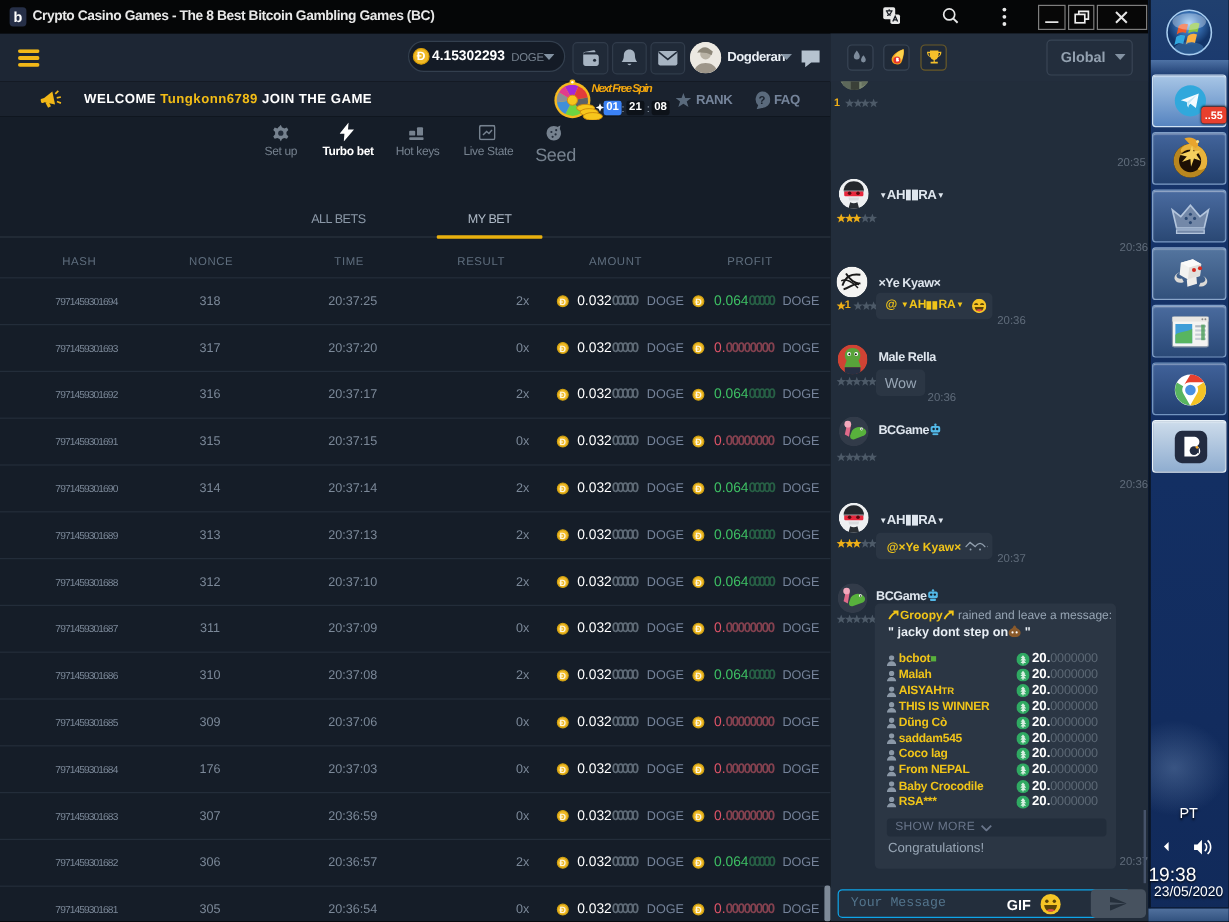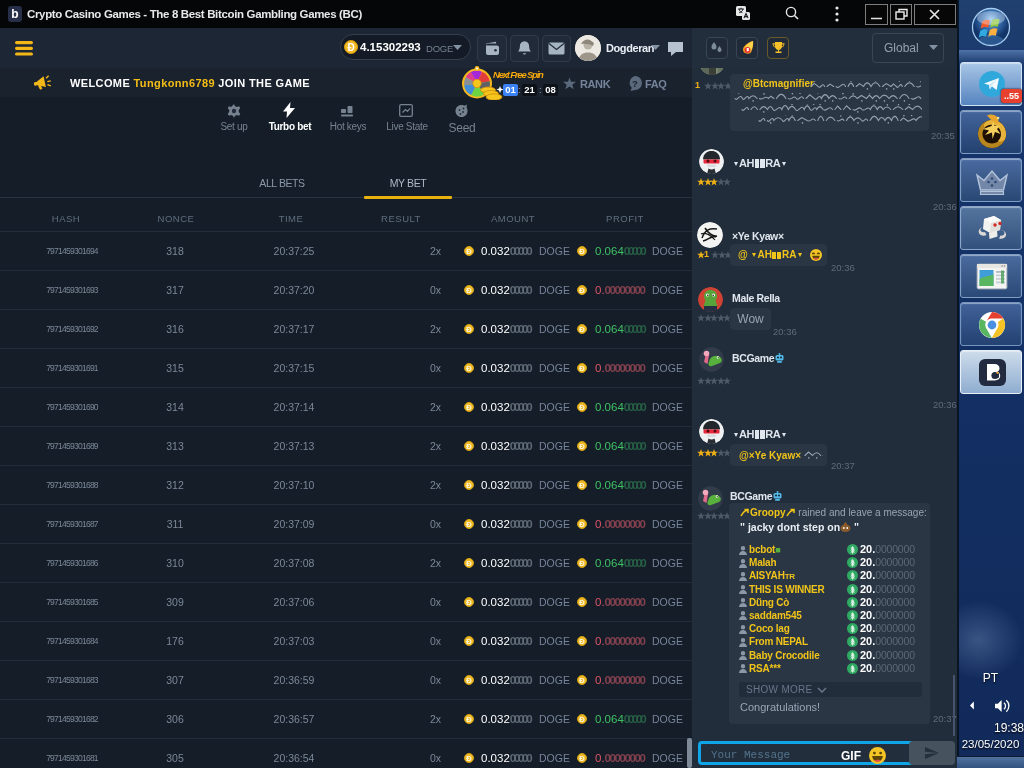--- a/index.html
+++ b/index.html
@@ -204,21 +204,21 @@
 </svg>
 <div class="abs" style="left:378px;top:121px;width:58px;text-align:center;font-size:10px;letter-spacing:-0.3px;color:#76828f">Live State</div>
 <svg class="abs" style="left:454px;top:104px" width="15" height="14" viewBox="0 0 15 14">
  <path d="M7.5 1C4 1 1.5 3.5 1.5 7c0 3.4 2.6 6 6 6s6-2.6 6-6c0-3.5-2.5-6-6-6z" fill="#76828f"></path>
  <path d="M10 2l3-1.5L12.4 4z" fill="#76828f"></path>
  <circle cx="5.5" cy="6" r="0.9" fill="#222c3a"></circle>
     <circle cx="9" cy="8" r="0.9" fill="#222c3a"></circle>
     <circle cx="6.5" cy="10" r="0.9" fill="#222c3a"></circle>
     <circle cx="9.5" cy="4.5" r="0.9" fill="#222c3a"></circle>
 </svg>
-<div class="abs" style="left:446px;top:121px;width:32px;text-align:center;font-size:12px;letter-spacing:-0.3px;color:#76828f">Seed</div>
+<div class="abs" style="left:446px;top:121px;width:32px;text-align:center;font-size:15px;letter-spacing:-0.3px;color:#76828f">Seed</div>
 
 <div class="abs tab" style="left:232px;top:177px;width:100px;text-align:center">ALL BETS</div>
 <div class="abs tab" style="left:358px;top:177px;width:100px;text-align:center;color:#aeb9c6">MY BET</div>
 <div class="abs" style="left:0;top:197px;width:692px;height:1px;background:#2a3440"></div>
 <div class="abs" style="left:364px;top:196px;width:88px;height:3px;background:#e9b10e;border-radius:1px"></div>
 <div class="abs hdr" style="left:16px;width:100px;text-align:center">HASH</div>
 <div class="abs hdr" style="left:136px;width:80px;text-align:center">NONCE</div>
 <div class="abs hdr" style="left:251px;width:80px;text-align:center">TIME</div>
 <div class="abs hdr" style="left:361px;width:80px;text-align:center">RESULT</div>
 <div class="abs hdr" style="left:463px;width:100px;text-align:center">AMOUNT</div>
@@ -504,21 +504,21 @@
  <svg class="abs" style="left:48px;top:12px" width="15" height="16" viewBox="0 0 15 16">
       <path d="M13 1C9 2 4 5 3 9a4.5 4.5 0 008.8 1.5C13 7 13.5 4 13 1z" fill="#f6a21c"></path>
       <path d="M13 1C10 2 6 4.5 5 8a3.5 3.5 0 006.8 1C12.8 6 13.3 3.5 13 1z" fill="#fbd34c"></path>
       <circle cx="7.5" cy="10" r="3" fill="#e8352e"></circle>
       <path d="M6.6 11.8V8.4h1.2c.8 0 1.3.4 1.3.9s-.4.8-.8.8c.5 0 1 .3 1 .8 0 .6-.6.9-1.4.9z" fill="#fff" transform="scale(.9) translate(.9 .6)"></path>
     </svg>
  <svg class="abs" style="left:80px;top:13px" width="13" height="13" viewBox="0 0 13 13">
       <path d="M3 1h7v1.2h2.5c0 2.3-1 3.8-2.7 4.3A3.8 3.8 0 017 9v1.5h2.5V12h-6v-1.5H6V9a3.8 3.8 0 01-2.8-2.5C1.5 6 .5 4.5.5 2.2H3zM1.6 3.2c.1 1.3.6 2.2 1.5 2.6-.2-.8-.3-1.7-.3-2.6zm9.8 0h-1.2c0 .9-.1 1.8-.3 2.6.9-.4 1.4-1.3 1.5-2.6z" fill="#f5c02a"></path>
     </svg>
  <div class="abs" style="left:180px;top:5px;width:72px;height:30px;border:1px solid #394555;border-radius:4px"></div>
- <div class="abs" style="left:192px;top:13px;font-size:12px;font-weight:normal;color:#93a1b0">Global</div>
+ <div class="abs" style="left:192px;top:13px;font-size:12px;font-weight:bold;color:#93a1b0">Global</div>
  <svg class="abs" style="left:237px;top:17px" width="9" height="5" viewBox="0 0 9 5">
       <path d="M0 0l4.5 5L9 0z" fill="#8392a2"></path>
     </svg>
 </div>
 <div class="abs" id="chatbody" style="left:692px;top:68px;width:265px;height:700px;overflow:hidden">
  <div class="avatar" style="left:7px;top:-19px"><svg width="26" height="26" viewBox="0 0 26 26">
         <circle cx="13" cy="13" r="13" fill="#7a8671"></circle>
         <path d="M9 0h8v26H9z" fill="#3a4038"></path>
         <path d="M3 8l7 3v15H3z" fill="#5d685a"></path>
         <path d="M19 6l5 3v12l-5 2z" fill="#66715f"></path>
@@ -533,35 +533,20 @@
           <use href="#star" class="wstar"></use>
         </svg>
         <svg style="position:absolute;left:13.2px;top:0" width="8" height="8" viewBox="0 0 8 8">
           <use href="#star" class="wstar"></use>
         </svg>
         <svg style="position:absolute;left:19.799999999999997px;top:0" width="8" height="8" viewBox="0 0 8 8">
           <use href="#star" class="wstar"></use>
         </svg>
       </span>
     </div>
- <div class="bubble" style="left:38px;top:6px;width:199px;height:57px">
-  <span class="mention" style="position:absolute;left:13px;top:4px;font-size:10px">@Btcmagnifier</span>
-  <svg class="sq" style="position:absolute;left:79px;top:7px" width="112" height="10">
-        <use href="#sqA"></use>
-      </svg>
-  <svg class="sq" style="position:absolute;left:3px;top:19px" width="193" height="10">
-        <use href="#sqB"></use>
-      </svg>
-  <svg class="sq" style="position:absolute;left:10px;top:30px" width="182" height="10">
-        <use href="#sqC"></use>
-      </svg>
-  <svg class="sq" style="position:absolute;left:27px;top:41px" width="165" height="10">
-        <use href="#sqD"></use>
-      </svg>
- </div>
  <div class="tstamp" style="left:239px;top:62px">20:35</div>
 
  <div class="avatar" style="left:7px;top:81px;width:25px;height:25px"><svg width="25" height="25" viewBox="0 0 25 25">
         <circle cx="12.5" cy="12.5" r="12.5" fill="#eef0f2"></circle>
         <path d="M4 9.5C4.8 4.5 8 2 12.5 2s7.7 2.5 8.5 7.5l-.2.5H4.2z" fill="#23272c"></path>
         <path d="M4.2 10h16.6v1H4.2z" fill="#8a8f94"></path>
         <rect x="4.5" y="10.5" width="16" height="4" rx="1" fill="#e8273c"></rect>
         <circle cx="9" cy="12" r="1.5" fill="#55080e"></circle>
         <circle cx="16" cy="12" r="1.5" fill="#55080e"></circle>
         <path d="M9.5 19.5c2 1.2 4 1.2 6 0l1.5 5.5h-9z" fill="#2a2f35"></path>
@@ -869,21 +854,21 @@
   <div style="position:absolute;left:10px;top:179px;width:183px;height:15px;background:#222d3b;border-radius:3px">
    <span style="position:absolute;left:7px;top:2px;font-size:10px;color:#69758a;letter-spacing:.3px">SHOW MORE</span>
    <svg style="position:absolute;left:78px;top:5px" width="10" height="6" viewBox="0 0 10 6">
           <path d="M1 1l4 4 4-4" stroke="#69758a" stroke-width="1.5" fill="none"></path>
         </svg>
   </div>
   <div style="position:absolute;left:11px;top:198px;font-size:11px;color:#97a5b4">Congratulations!</div>
  </div>
  <div class="tstamp" style="left:241px;top:645px">20:37</div>
 
- <div class="abs" style="left:6px;top:673px;width:244px;height:24px;border:3px solid #0ea5e9;border-radius:4px;background:#232e3c">
+ <div class="abs" style="left:6px;top:673px;width:244px;height:24px;border:1px solid #0ea5e9;border-radius:4px;background:#232e3c">
   <span style="position:absolute;left:10px;top:5px;font-family:'Liberation Mono',monospace;font-size:11px;color:#53748c">Your Message</span>
   <span style="position:absolute;left:140px;top:5px;font-size:12px;font-weight:bold;color:#fff">GIF</span>
   <svg style="position:absolute;left:168px;top:3px" width="17" height="17" viewBox="0 0 12 12">
         <circle cx="6" cy="6" r="6" fill="#f5c526"></circle>
         <circle cx="3.8" cy="4.3" r="1" fill="#5a4408"></circle>
         <circle cx="8.2" cy="4.3" r="1" fill="#5a4408"></circle>
         <path d="M2.2 6.4h7.6c-.4 2.6-1.8 3.9-3.8 3.9s-3.4-1.3-3.8-3.9z" fill="#5a4408"></path>
         <path d="M3.4 9.6c1.5 1 3.7 1 5.2 0-.9-.9-4-.9-5.2 0z" fill="#e84b4b"></path>
       </svg>
  </div>
@@ -993,15 +978,15 @@
     </svg>
   </div>
 <div class="abs" style="left:957px;top:671px;width:67px;text-align:center;color:#fff;font-size:12px;text-shadow:0 1px 2px #000">PT</div>
 <svg class="abs" style="left:966px;top:700px" width="11" height="11" viewBox="0 0 14 14">
     <path d="M10 2L5 7l5 5z" fill="#fff"></path>
   </svg>
 <svg class="abs" style="left:994px;top:698px" width="19" height="16" viewBox="0 0 20 17">
     <path d="M1 6h3l4-4v13l-4-4H1z" fill="#fff"></path>
     <path d="M10.5 5a4.5 4.5 0 010 7M13 2.5a8 8 0 010 12" stroke="#fff" stroke-width="1.4" fill="none"></path>
   </svg>
-<div class="abs" style="left:957px;top:721px;width:67px;text-align:right;color:#fff;font-size:12px;text-shadow:0 1px 2px #000">19:38</div>
+<div class="abs" style="left:957px;top:721px;width:67px;text-align:left;color:#fff;font-size:16px;text-shadow:0 1px 2px #000">19:38</div>
 <div class="abs" style="left:957px;top:738px;width:67px;text-align:center;color:#fff;font-size:11.5px;text-shadow:0 1px 2px #000">23/05/2020</div>
 <div class="abs" style="left:957px;top:756px;width:67px;height:12px;background:linear-gradient(180deg,#51719e,#31517e);border-top:1px solid #0c1b33"></div>
 
 </body></html>

